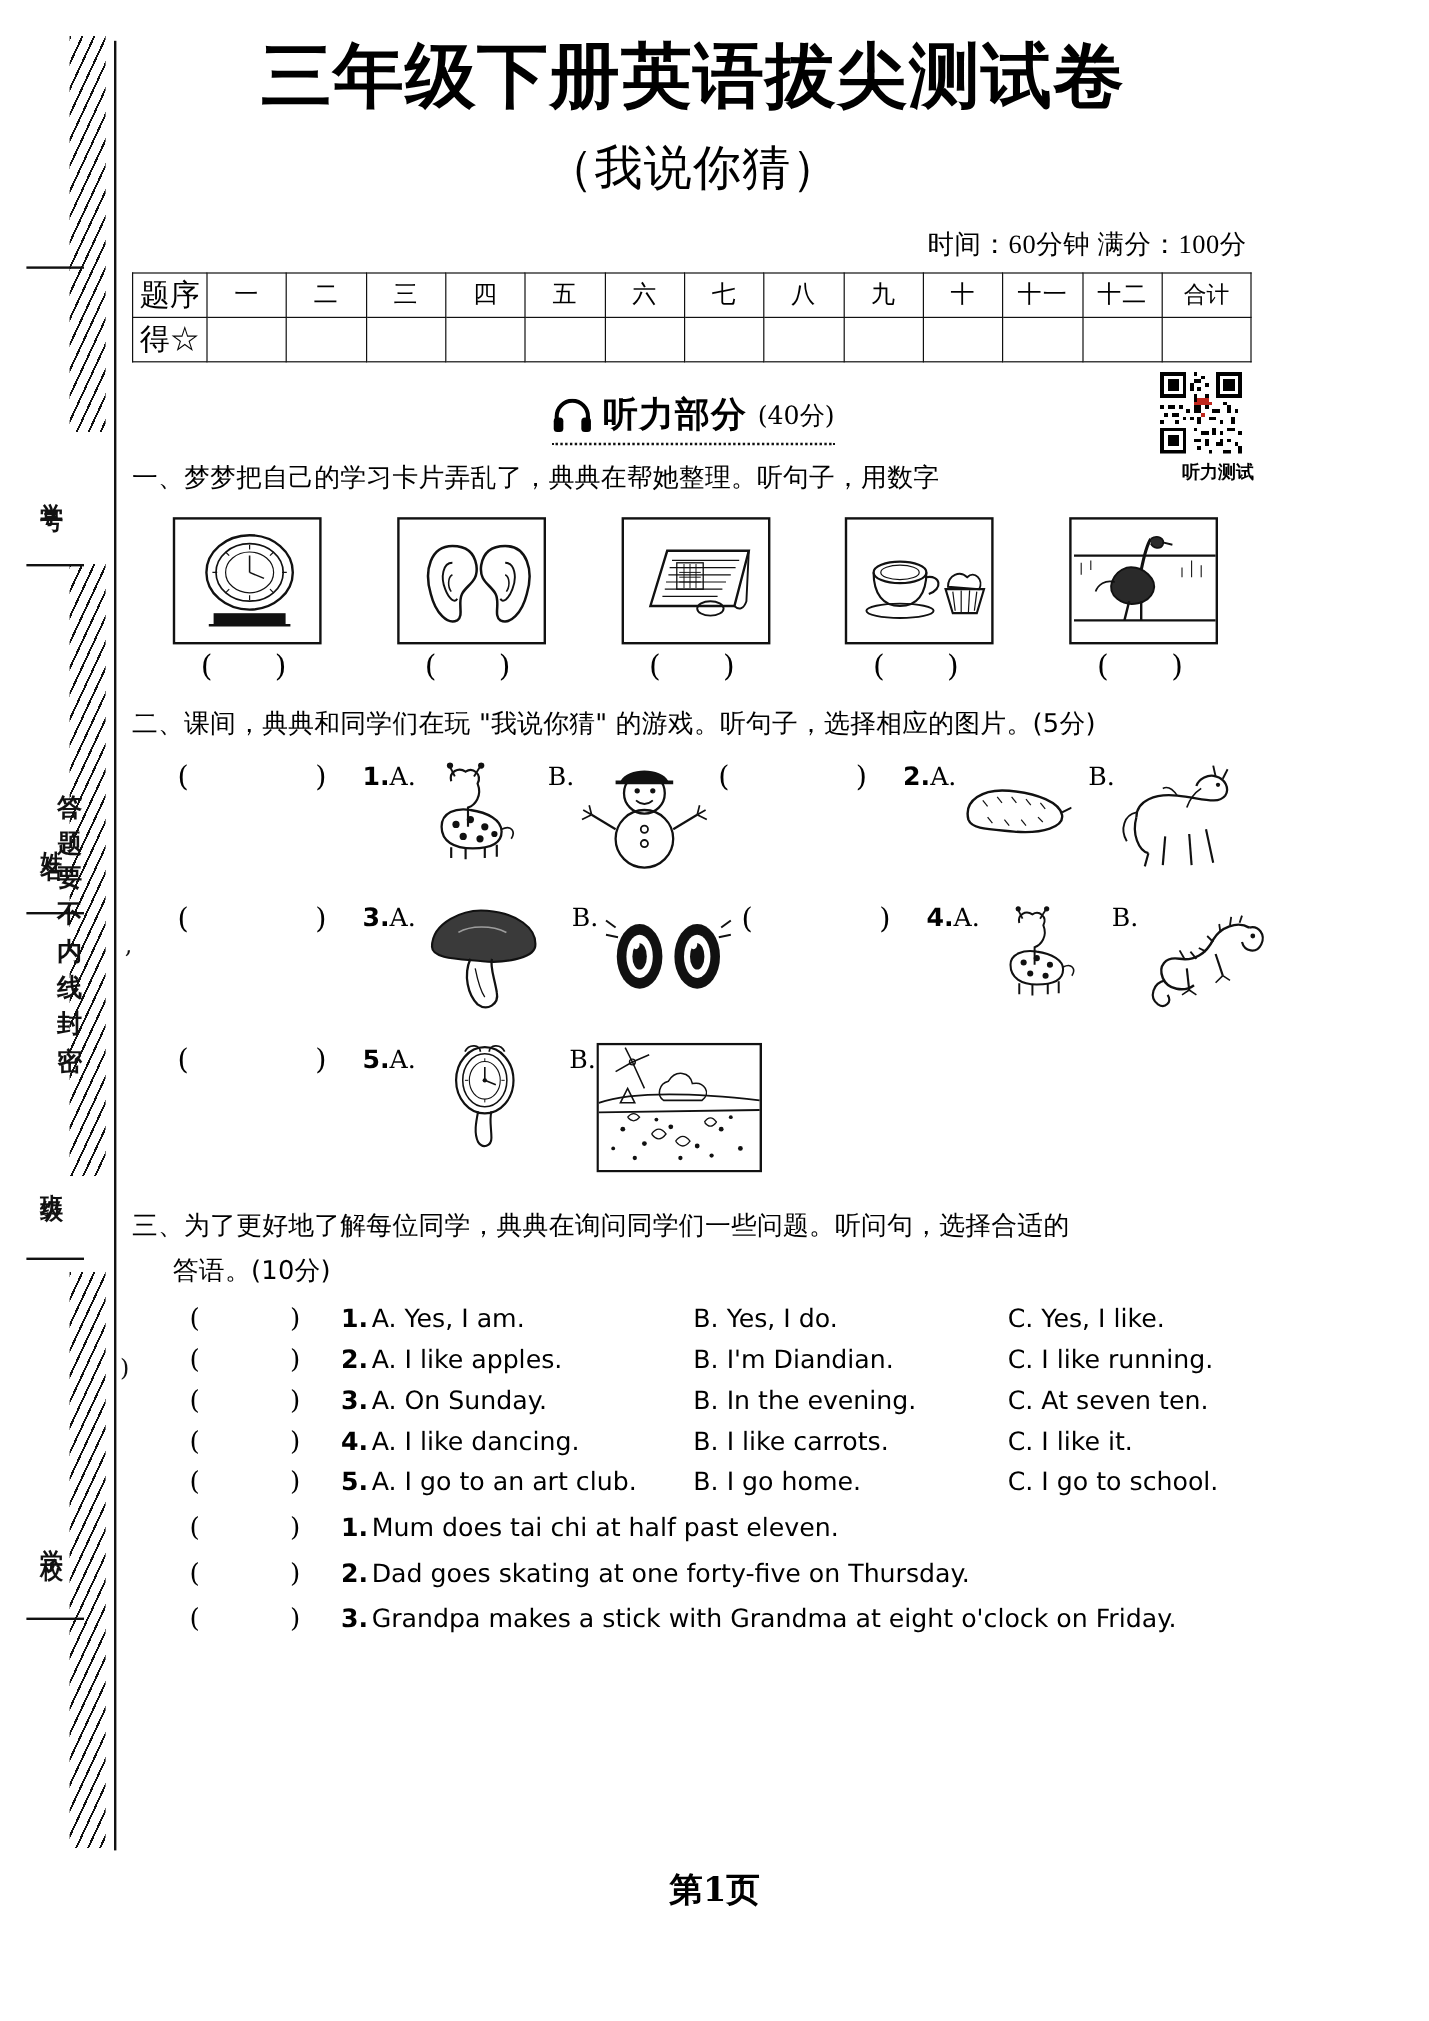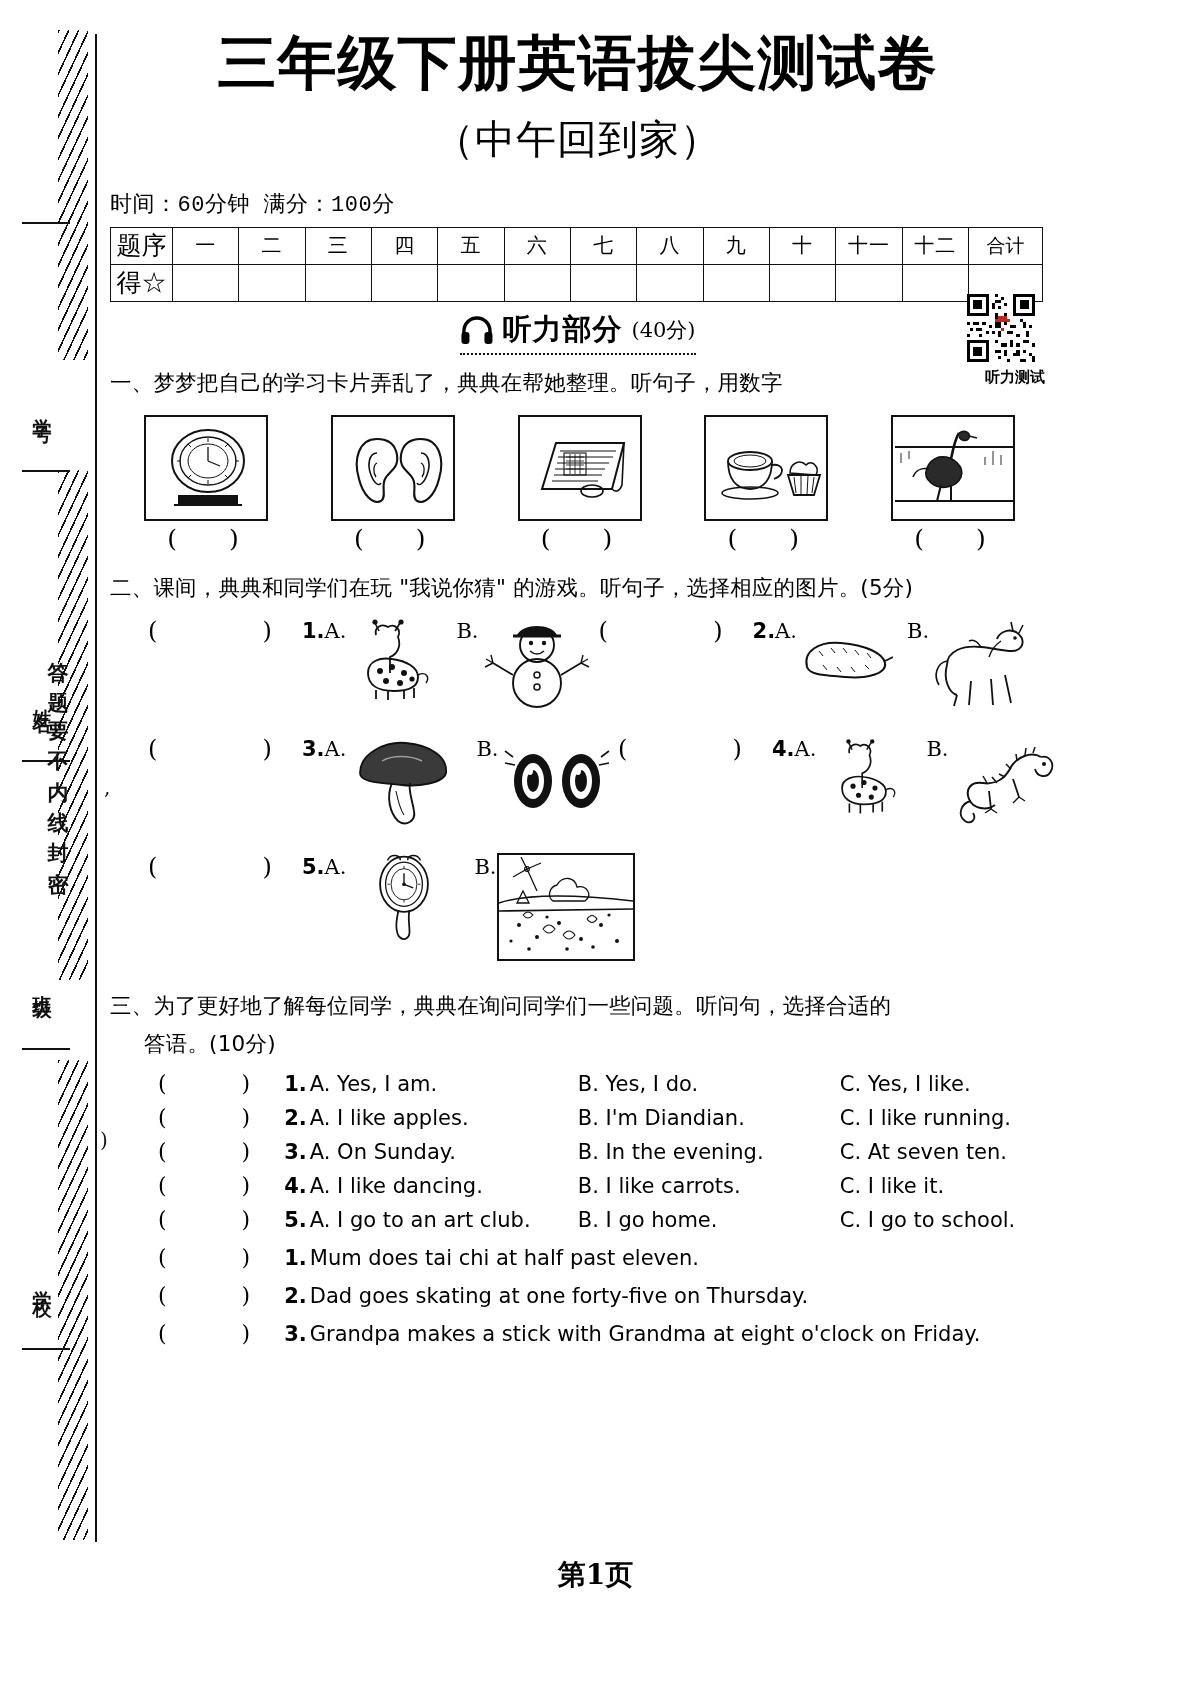--- a/index.html
+++ b/index.html
@@ -53,23 +53,23 @@
     white-space:nowrap;
   }
   .subtitle{
     font-family:"DejaVu Serif", serif;
     font-size:40px;
     text-align:center;
     margin-top:12px;
     letter-spacing:1px;
   }
   .meta{
-    font-family:Liberation Mono, monospace;
+    font-family:Liberation Serif, serif;
     font-size:22px;
-    text-align:left;
+    text-align:right;
     margin-top:22px;
     padding-right:6px;
     letter-spacing:0.5px;
   }
 
   
   table.score{
     border-collapse:collapse;
     width:933px;
     margin-top:8px;
@@ -83,21 +83,21 @@
     font-family:"DejaVu Serif", serif;
     font-size:20px;
     letter-spacing:1px;
   }
   table.score td.lbl{ width:62px; font-size:25px; letter-spacing:0; }
   table.score td.sum{ width:74px; font-size:19px; letter-spacing:0; }
 
   
   .banner-wrap{
     position:relative;
-    margin-top:8px;
+    margin-top:24px;
     height:44px;
     text-decoration:underline;
   }
   .banner{
     position:absolute; left:50%; transform:translateX(-50%);
     display:flex; align-items:center; gap:9px;
     border-bottom:2.5px dotted #111;
     padding-bottom:3px;
   }
   .banner .btxt{
@@ -206,21 +206,21 @@
 </div>
 
 <div id="page-border"></div>
 
 <span class="stray" style="left:104px;top:775px;">,</span>
 <span class="stray" style="left:100px;top:1128px;">)</span>
 
 <div id="sheet">
 
   <div class="title">三年级下册英语拔尖测试卷</div>
-  <div class="subtitle">（中午回到家）</div>
+  <div class="subtitle">（我说你猜）</div>
   <div class="meta">时间：60分钟  满分：100分</div>
 
   <table class="score">
     <tbody>
         <tr>
       <td class="lbl">题序</td>
       <td>一</td>
       <td>二</td>
       <td>三</td>
       <td>四</td>

